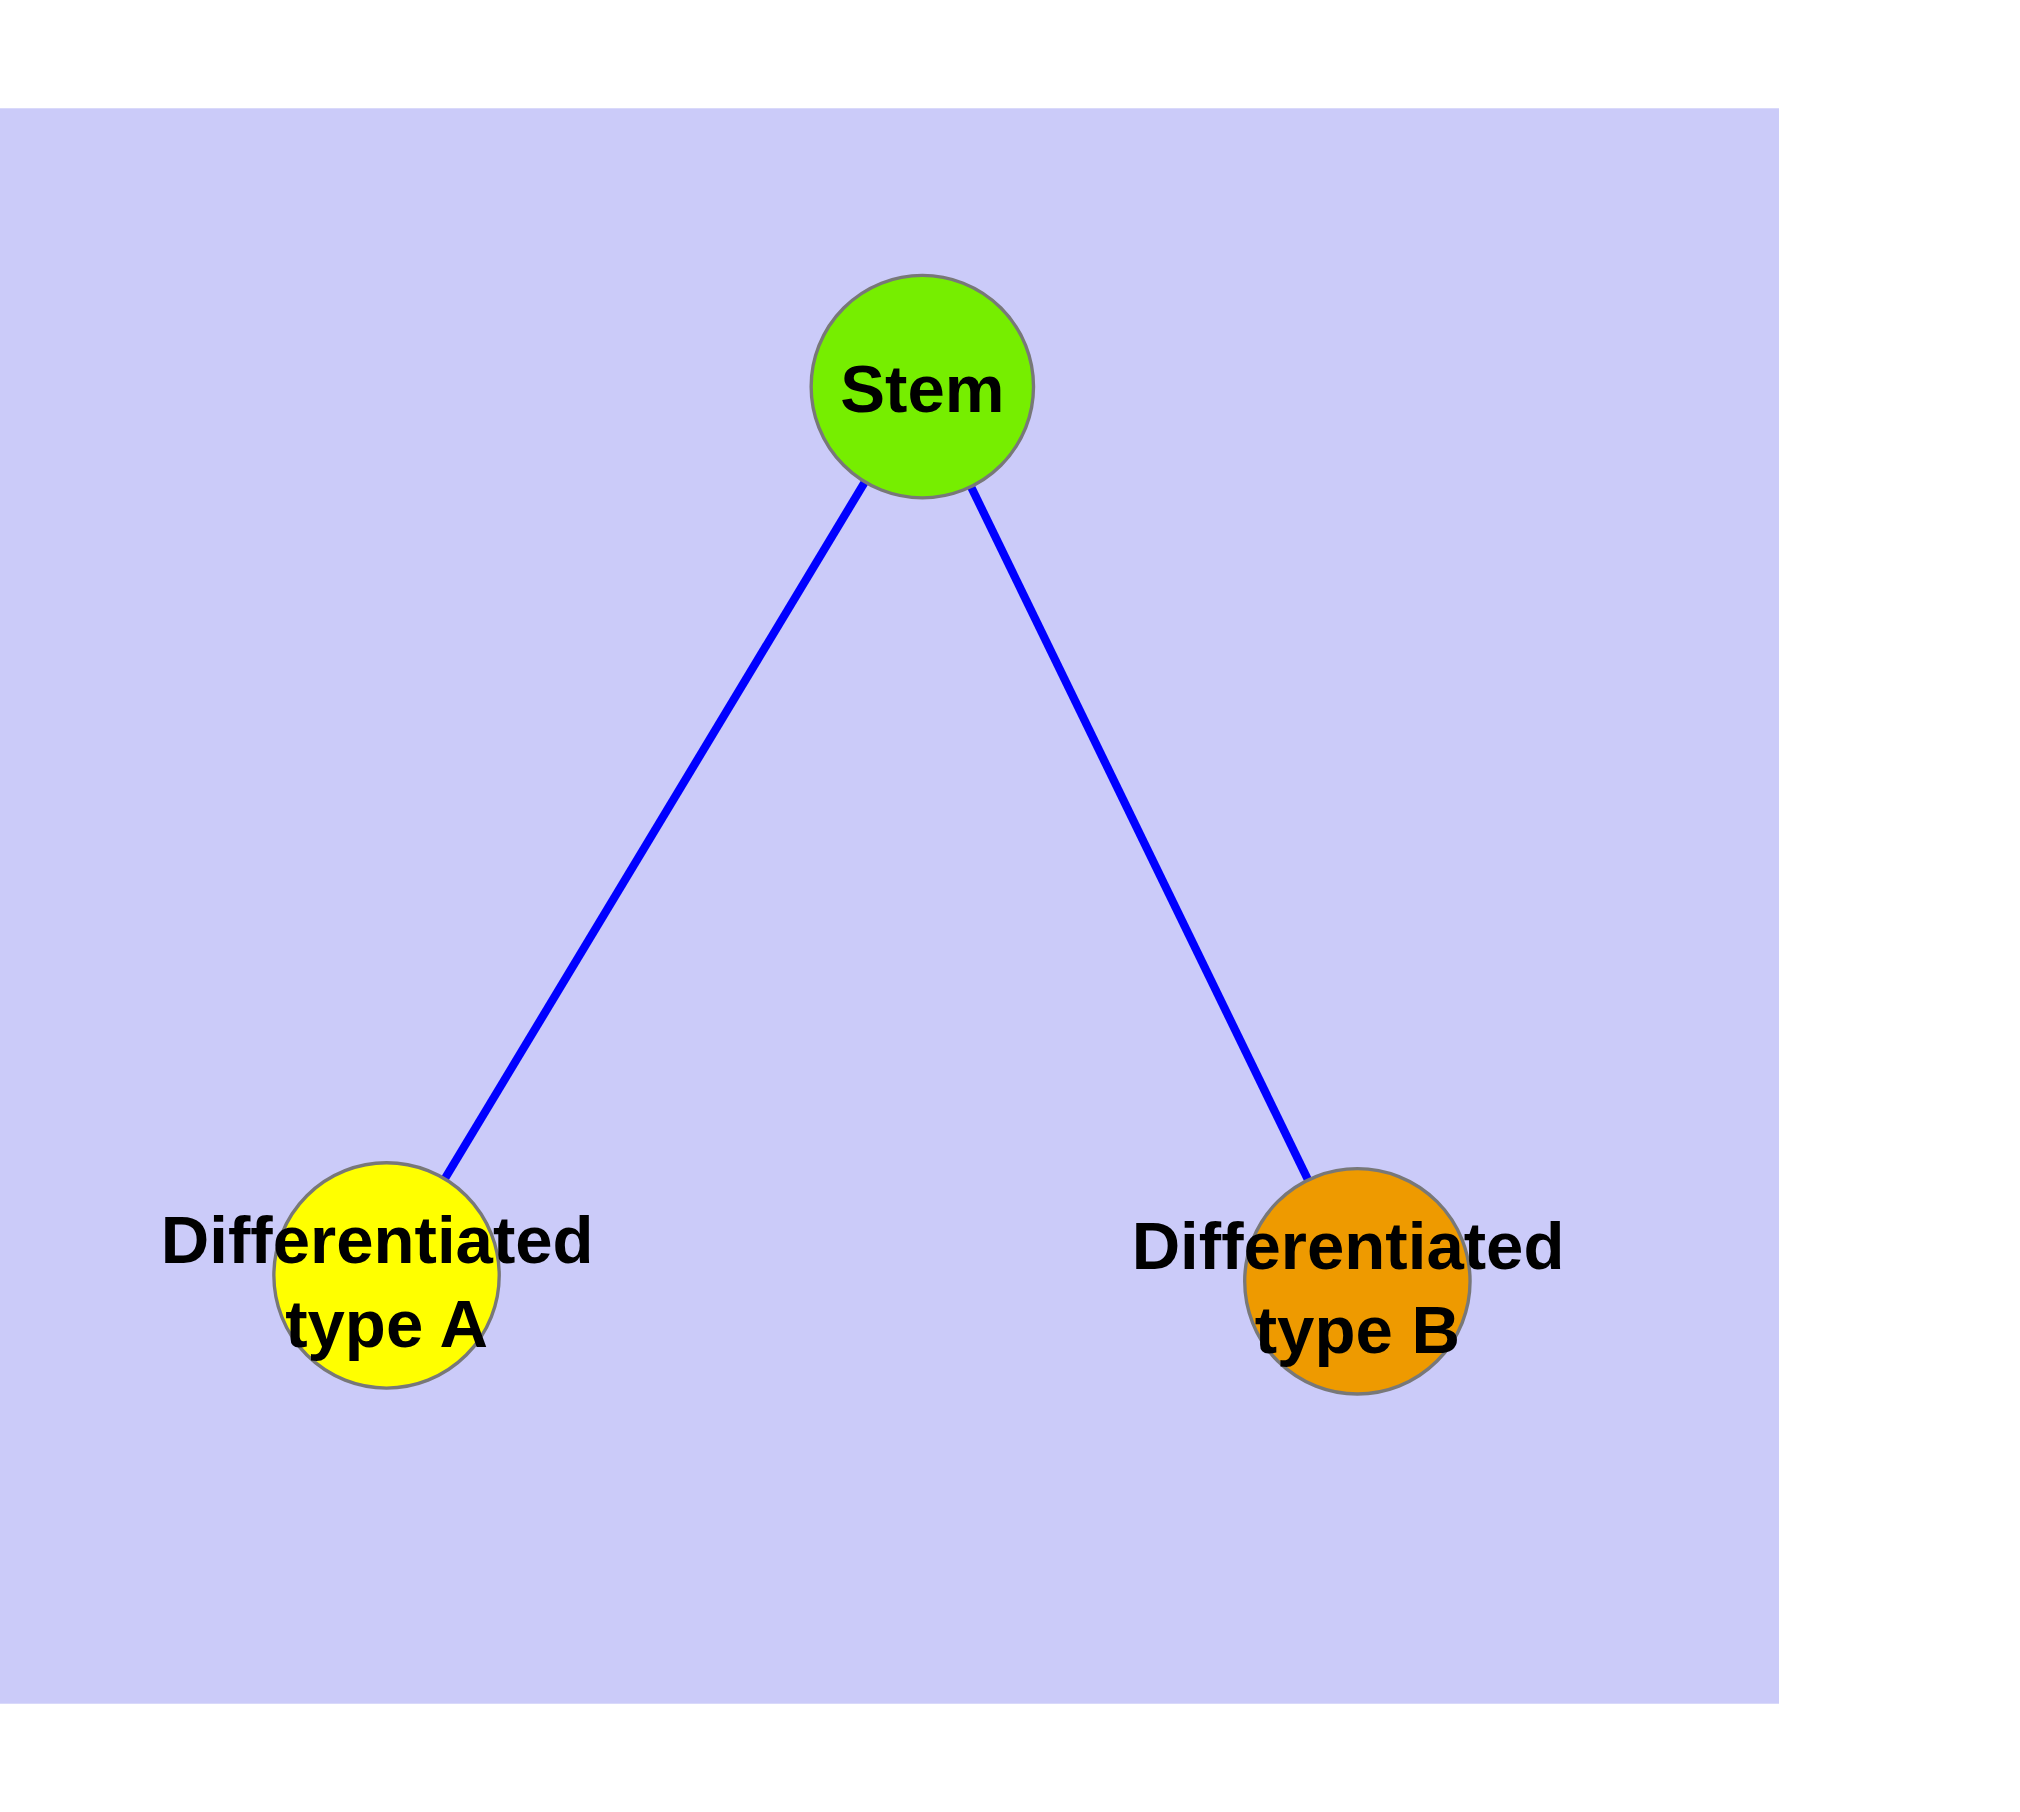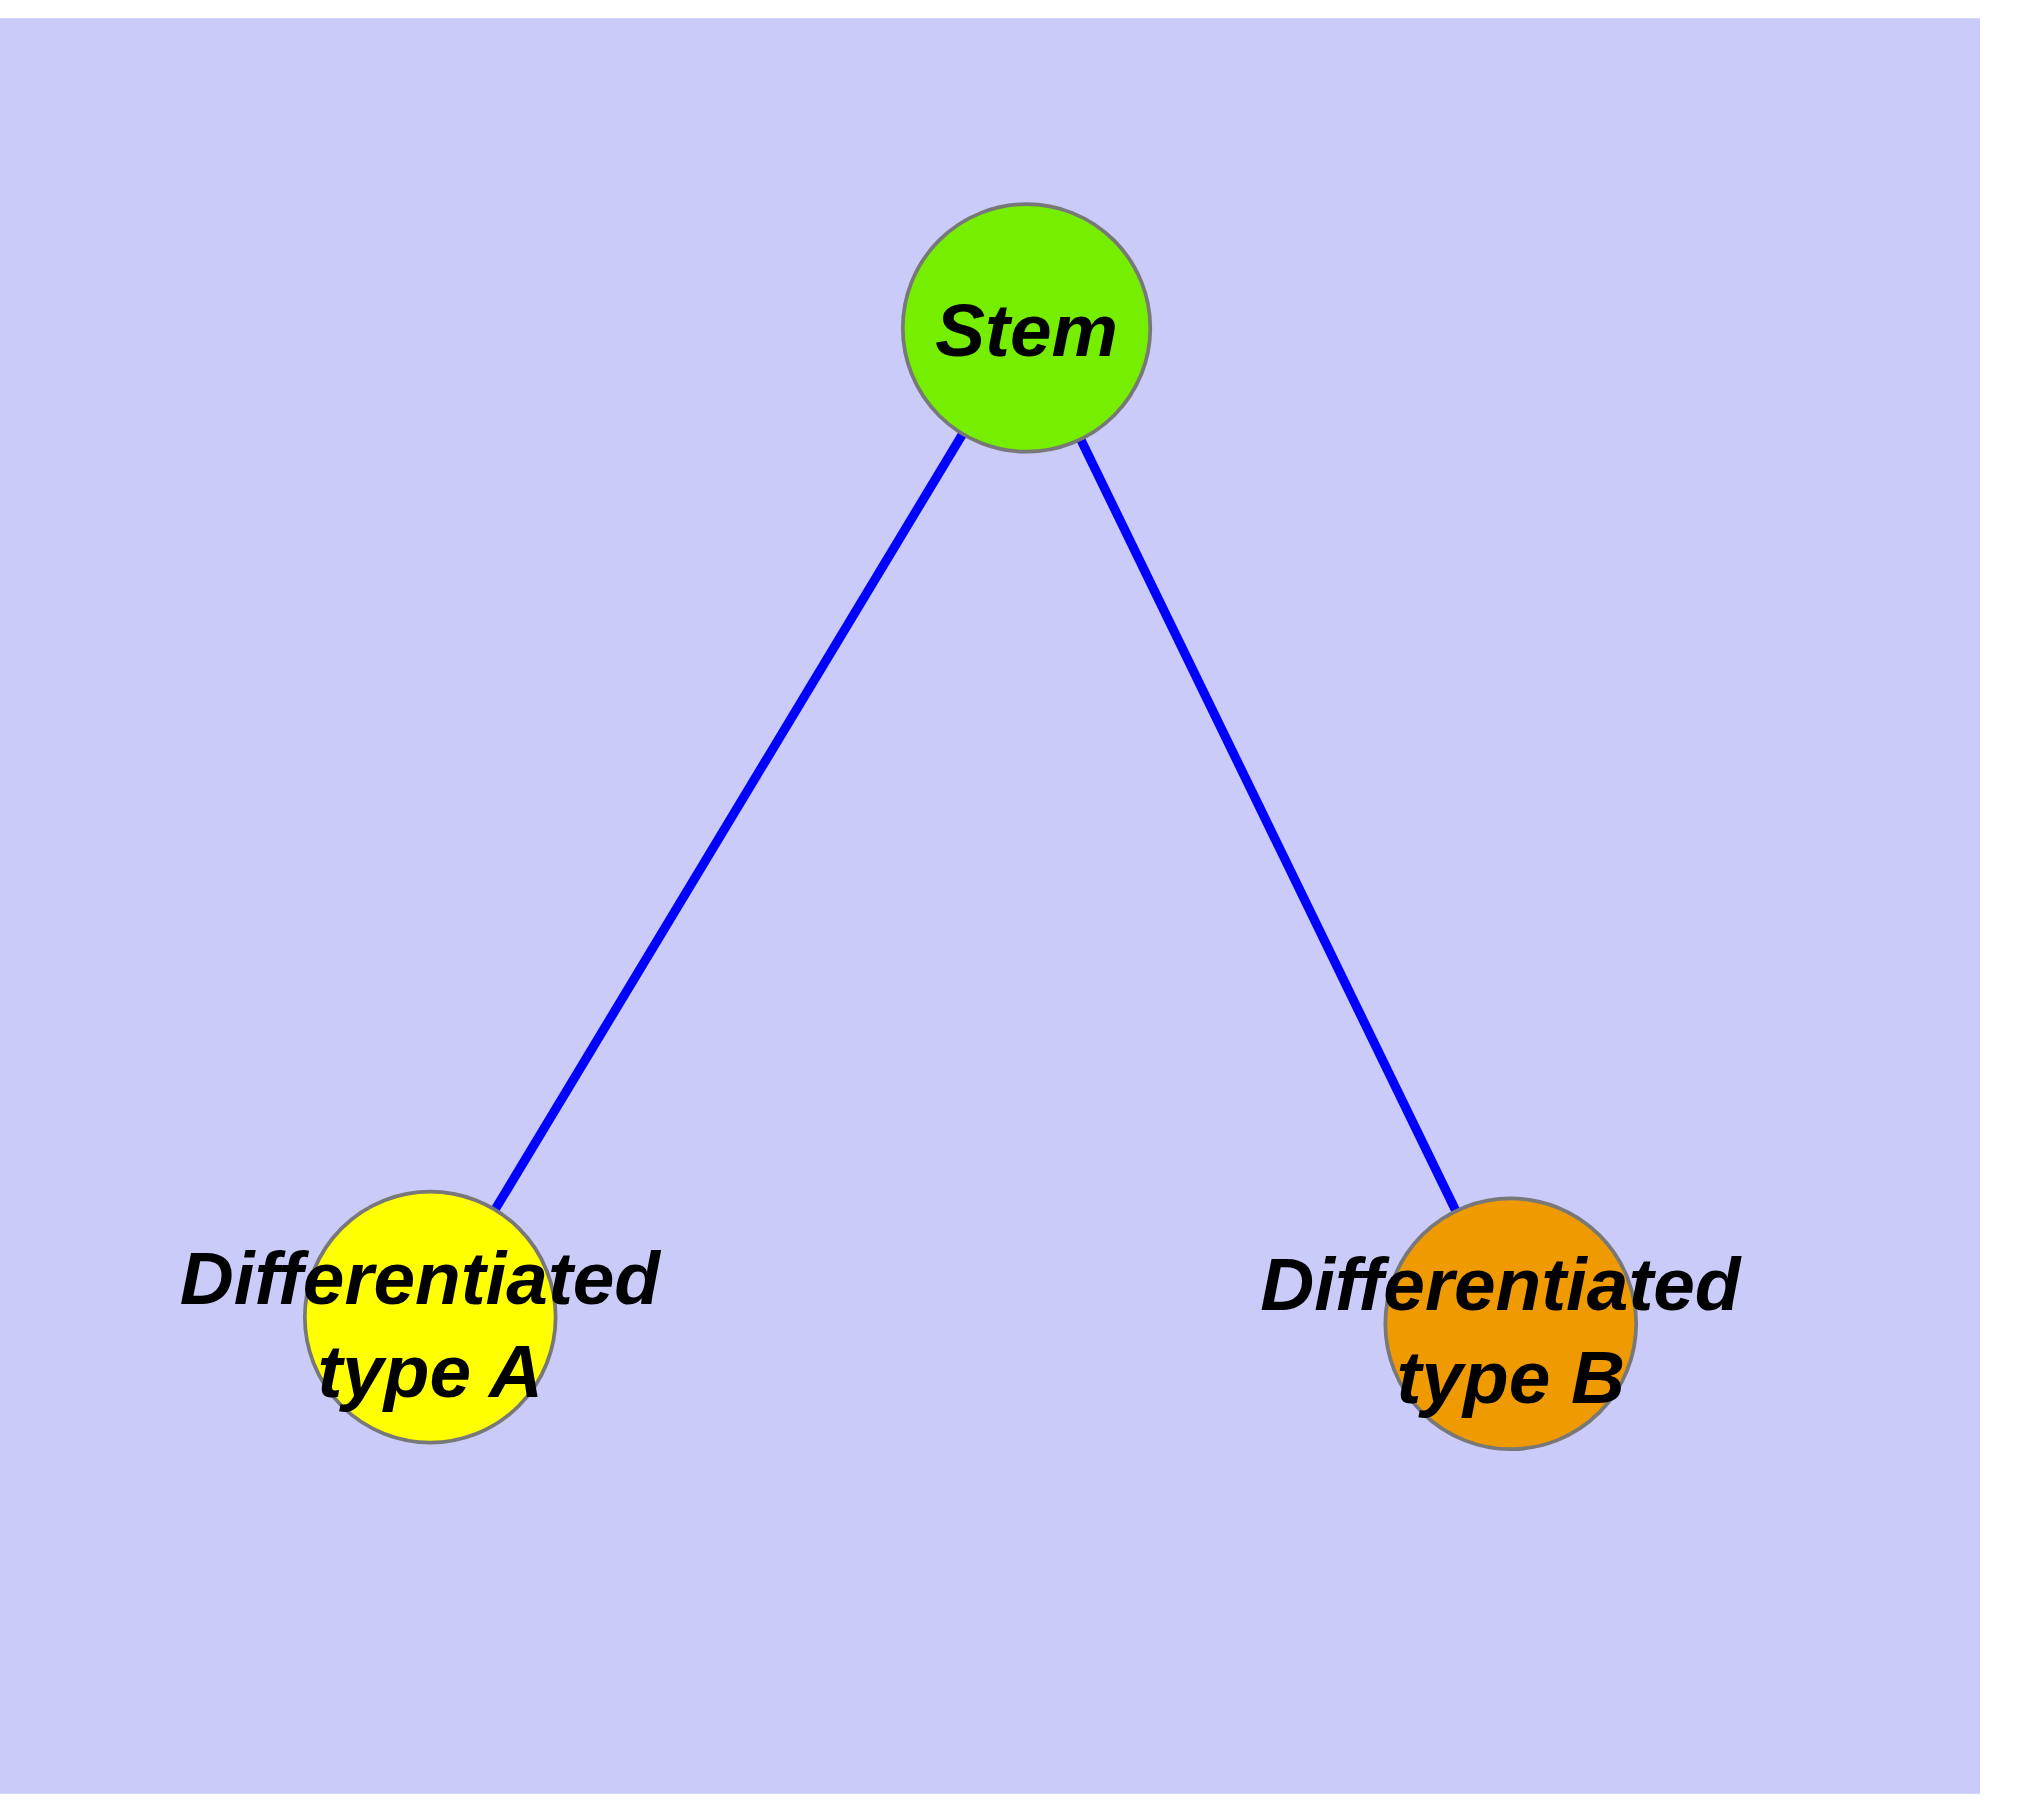--- a/index.html
+++ b/index.html
@@ -5,23 +5,22 @@
   html, body {
     margin: 0;
     padding: 0;
     width: 2021px;
     height: 1812px;
     overflow: hidden;
     font-family: "Liberation Sans", sans-serif;
   }
   #stage {
     position: relative;
-    width: 1980px;
+    width: 1779px;
     height: 1812px;
-    font-style: italic;
   }
   svg { display: block; width: 100%; height: 100%; }
   .edge {
     stroke-width: 11;
     fill: none;
   }
   .node-circle {
     stroke: #787878;
     stroke-width: 4.5;
   }

